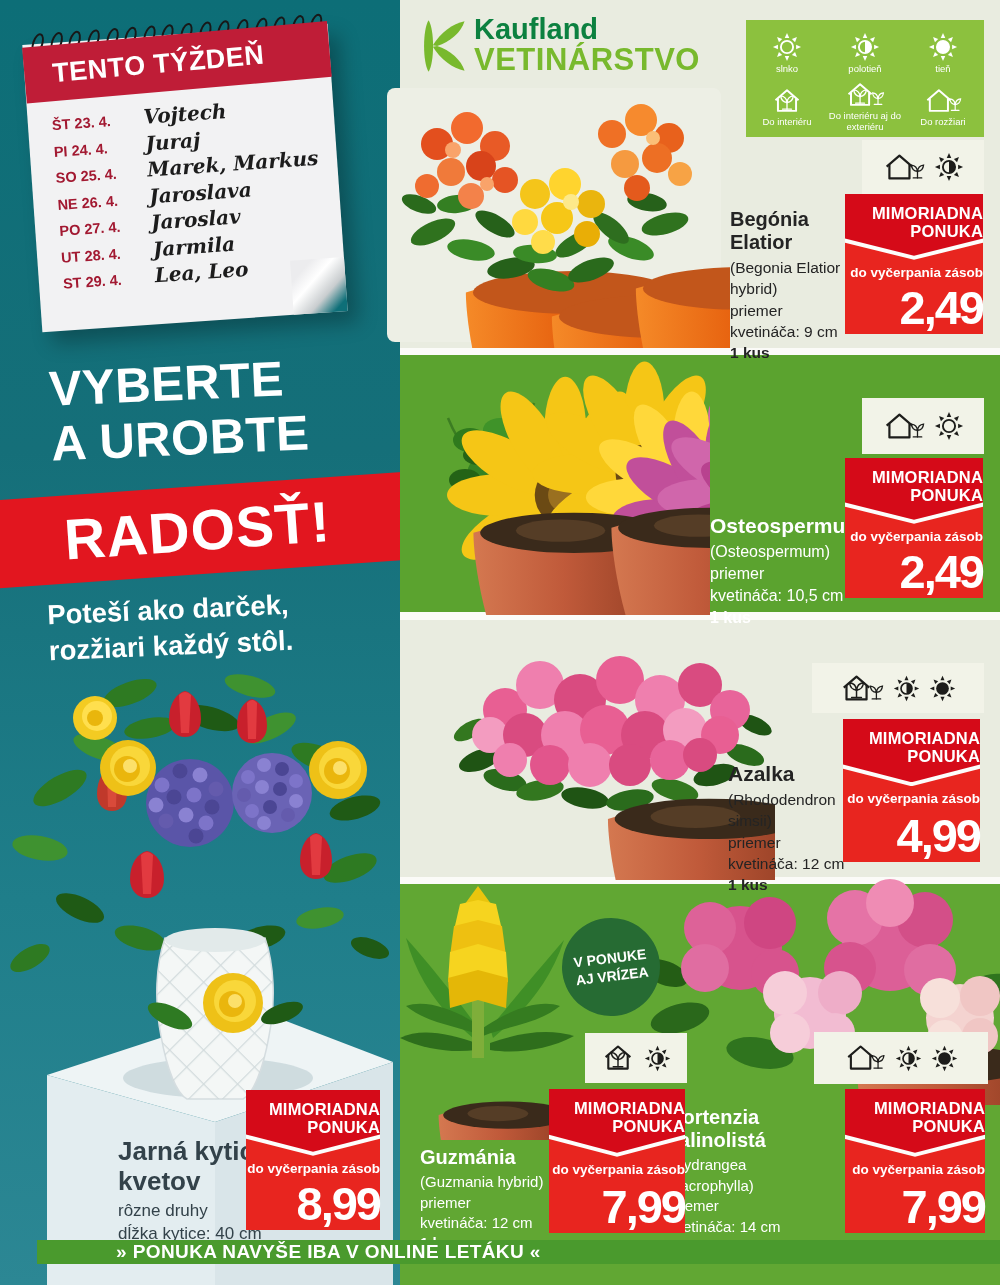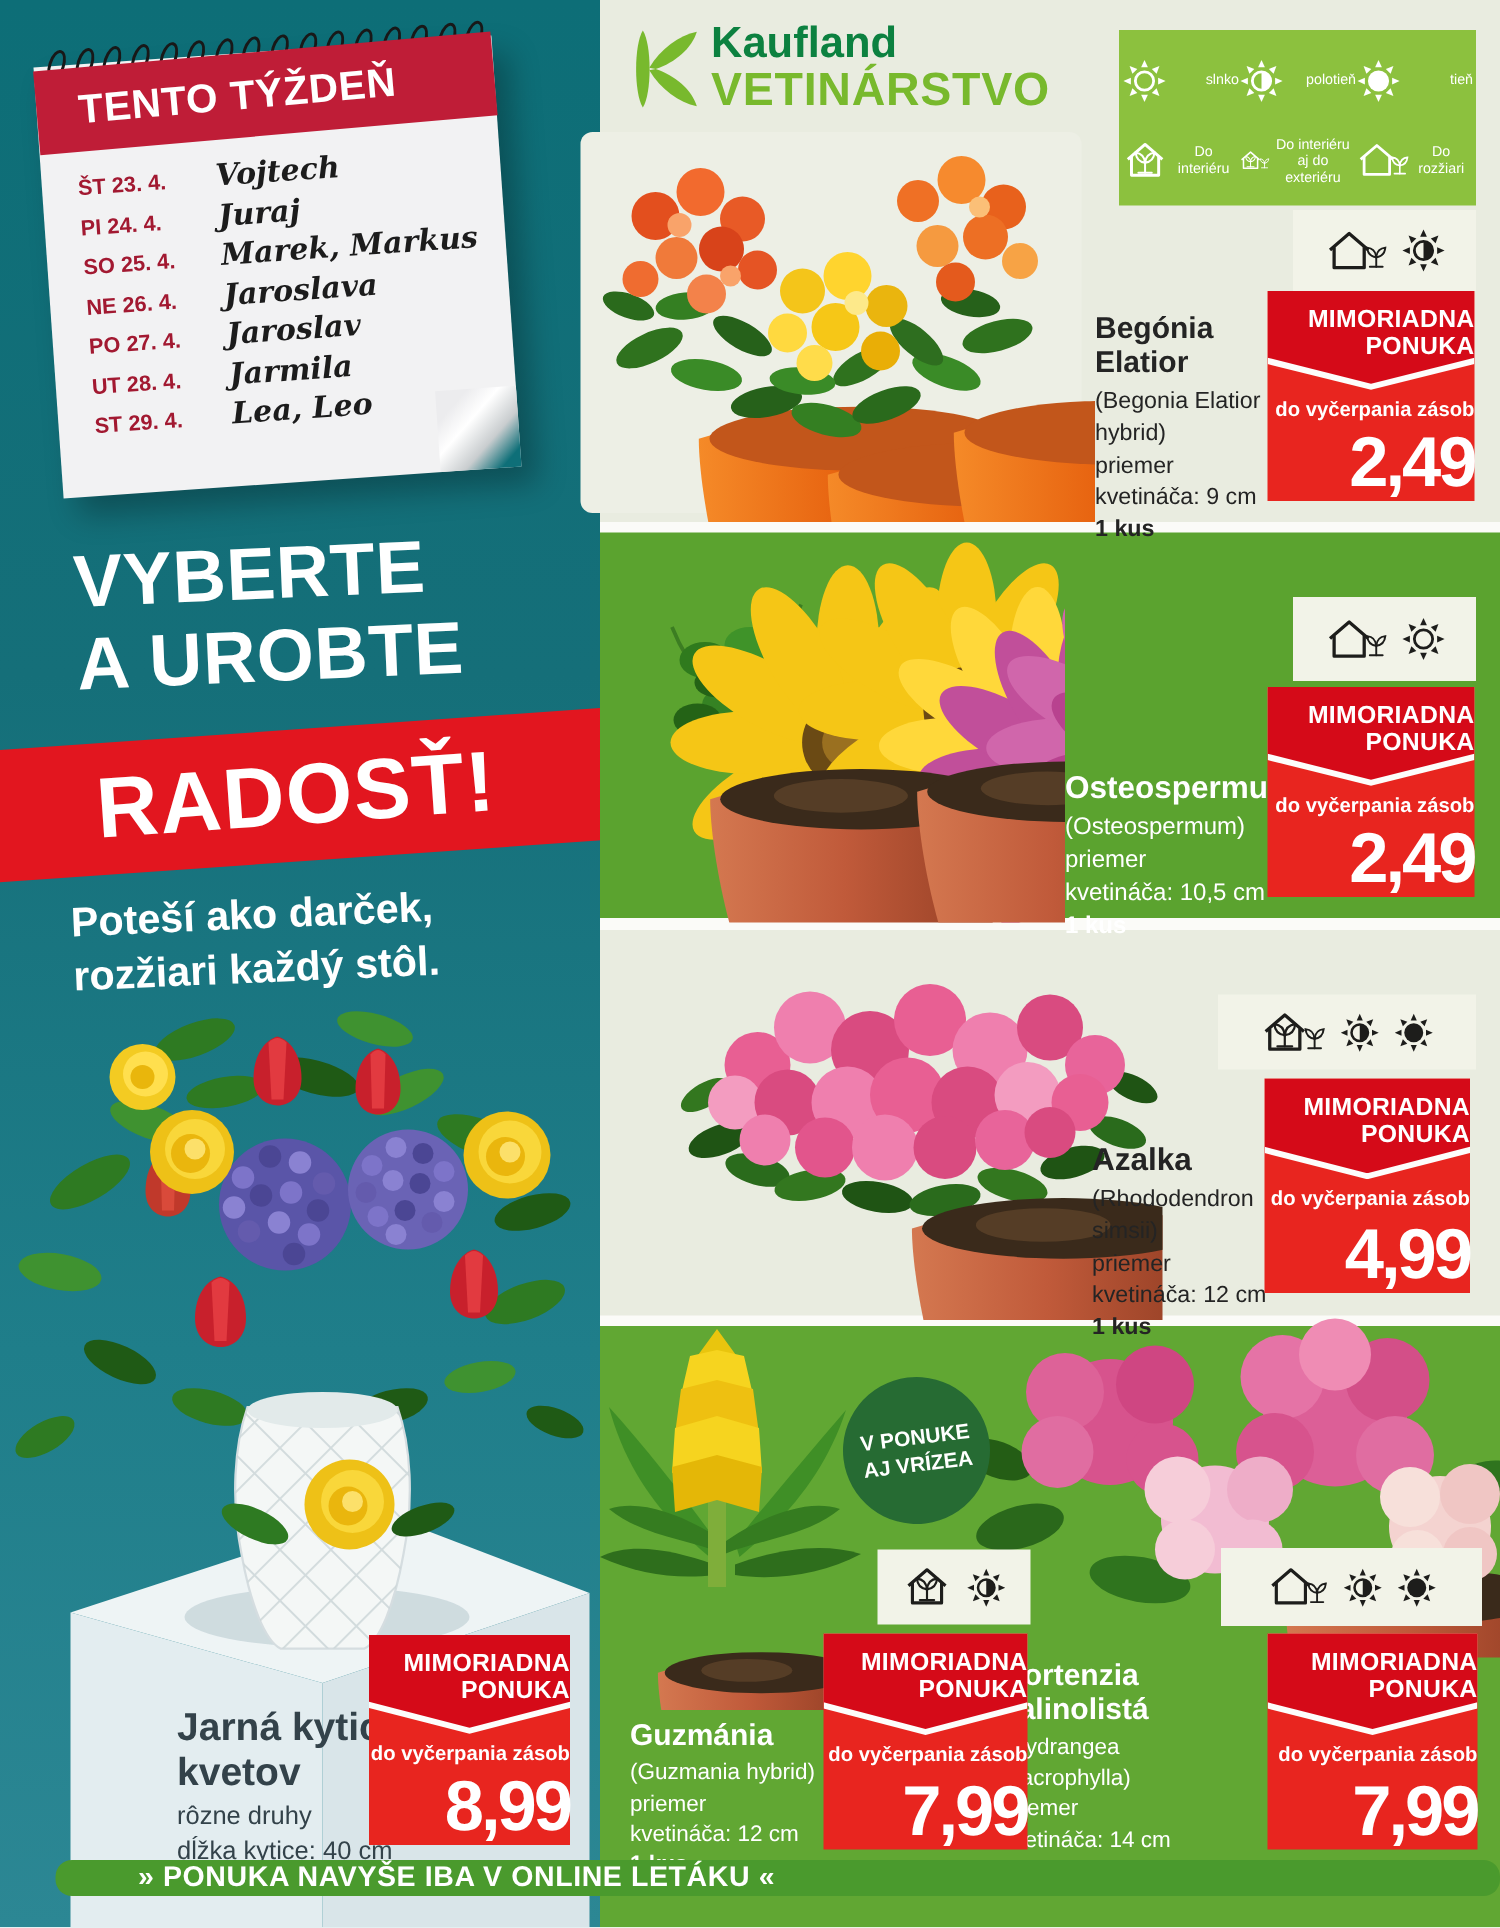--- a/index.html
+++ b/index.html
@@ -48,21 +48,21 @@
   
   .logo{position:absolute;left:420px;top:14px;display:flex;}
   .logo-text{margin-left:6px;}
   .logo-brand{color:#0c8140;font-weight:bold;font-size:29px;line-height:1.05;}
   .logo-store{color:#78b92d;font-weight:bold;font-size:31px;letter-spacing:.5px;line-height:1.0;}
 
   
   .legend{position:absolute;left:746px;top:20px;width:238px;height:117px;background:#8cc13e;
     color:#fff;display:grid;grid-template-columns:1fr 1fr 1fr;grid-template-rows:1fr 1fr;
     padding:7px 2px 3px 2px;box-sizing:border-box;text-align:center;}
-  .legend .cell{display:flex;flex-direction:row;align-items:center;justify-content:space-between;}
+  .legend .cell{display:flex;flex-direction:column;align-items:center;justify-content:center;}
   .legend .lbl{font-size:9.5px;line-height:1.15;margin-top:2px;}
 
   
   .ibox{position:absolute;background:#f2f3e8;display:flex;align-items:center;
     justify-content:center;gap:9px;color:#1d1d1b;}
 
   
   .info{position:absolute;font-size:15.5px;line-height:1.36;color:#242424;}
   .info.light{color:#fff;}
   .info .nm{font-weight:bold;font-size:20px;line-height:1.16;margin-bottom:3px;}
@@ -79,22 +79,22 @@
   .badge .p{position:absolute;bottom:3px;width:100%;font-size:47px;letter-spacing:-2px;line-height:1;}
 
   
   .promo{position:absolute;left:562px;top:918px;width:98px;height:98px;border-radius:50%;
     background:#266b33;color:#fff;font-weight:bold;font-size:14px;line-height:1.3;
     display:flex;flex-direction:column;align-items:center;justify-content:center;
     text-align:center;transform:rotate(-7deg);}
 
   
   .bar{position:absolute;left:37px;top:1240px;width:963px;height:24px;background:#4a9a2d;
-    color:#fff;font-weight:bold;font-size:19px;line-height:24px;padding-left:55px;
-    box-sizing:border-box;letter-spacing:.4px;border-radius:11px;}
+    color:#fff;font-weight:bold;font-size:19px;line-height:24px;padding-left:79px;
+    box-sizing:border-box;letter-spacing:.4px;}
   .wm{position:absolute;top:1226px;right:8px;font-size:46px;font-weight:bold;letter-spacing:-1px;}
   .wm .a{color:rgba(187,70,40,.75);}
   .wm .b{color:rgba(36,122,138,.92);}
 
   .abs{position:absolute;}
   svg{display:block;}
 </style>
 </head>
 <body>
 

